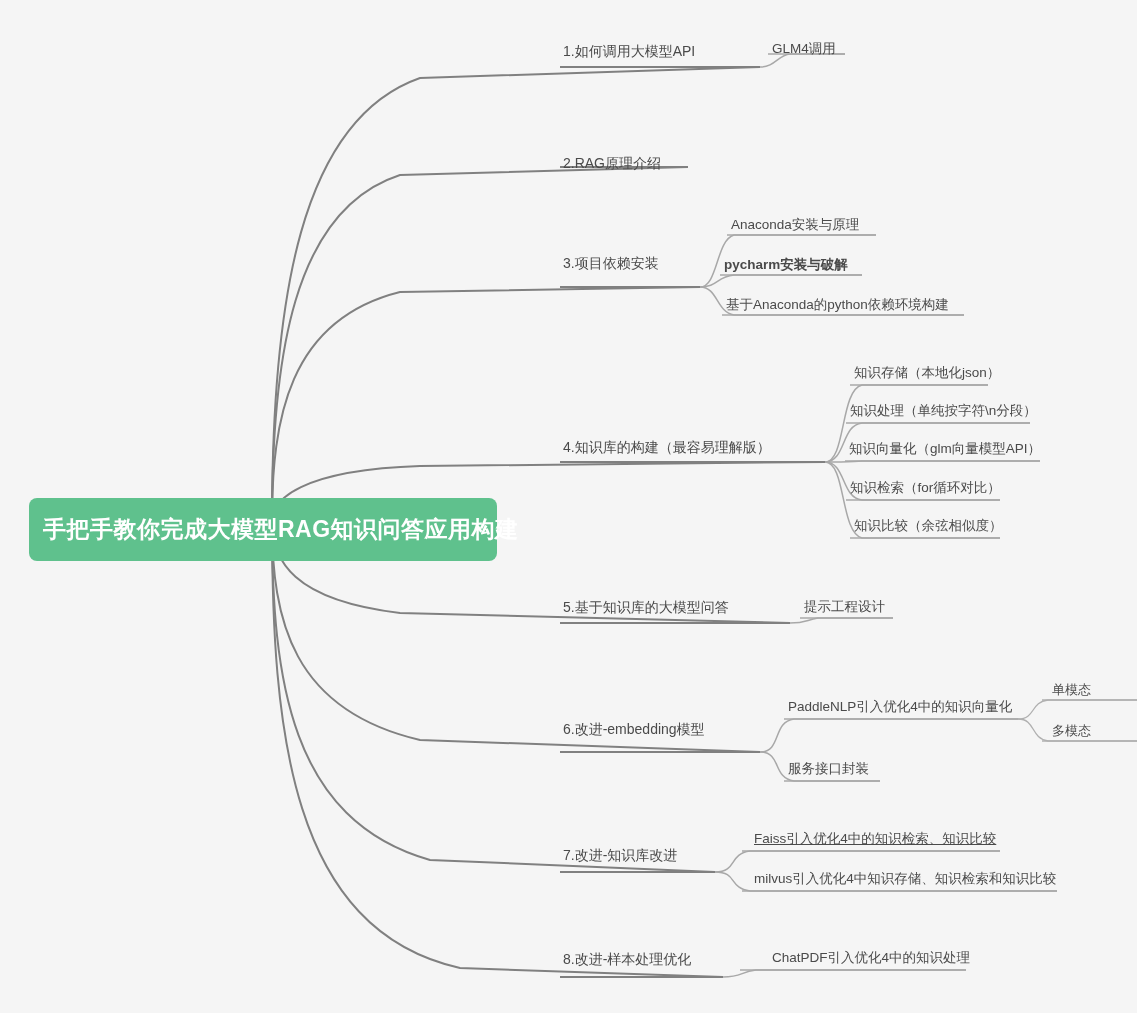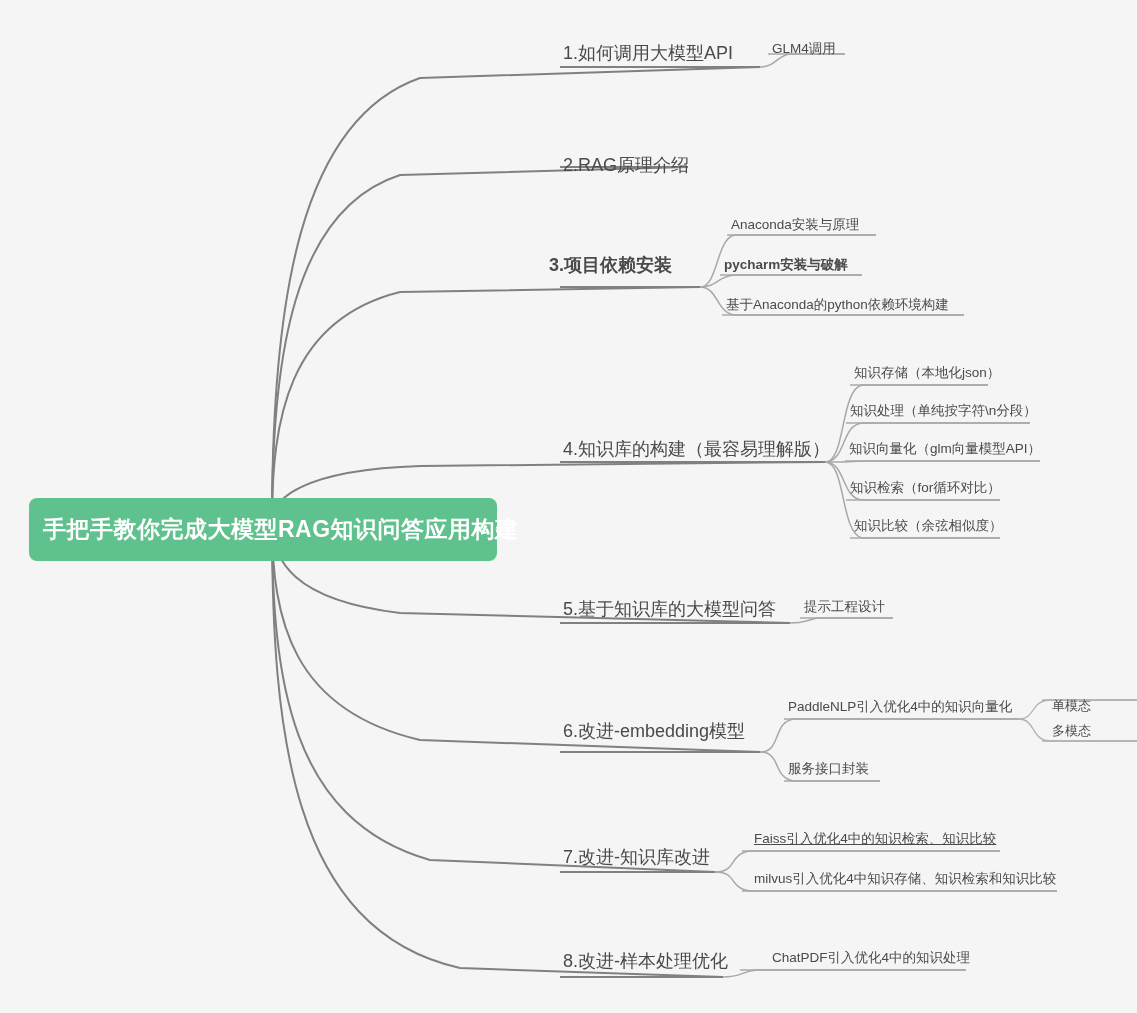--- a/index.html
+++ b/index.html
@@ -15,21 +15,21 @@
   .edge-main{fill:none;stroke:#808080;stroke-width:2;}
   .edge-sub{fill:none;stroke:#a8a8a8;stroke-width:1.5;}
   .edge-sub2{fill:none;stroke:#b0b0b0;stroke-width:1.3;}
 
   .node-label{
     position:absolute;
     color:#4a4a4a;
     white-space:nowrap;
     line-height:1;
   }
-  .lvl1{font-size:18px;}
+  .lvl1{font-size:14px;}
   .lvl2{font-size:13.5px;}
   .lvl3{font-size:13px;}
 
   #root-node{
     position:absolute;
     left:29px;top:498px;
     width:468px;height:63px;
     background:#5fc18d;
     border-radius:8px;
     display:flex;align-items:center;
@@ -119,21 +119,21 @@
     <path class="edge-sub" d="M723,977 C742,977 740,972 756,970 L966,970"></path>
     <line class="edge-sub" x1="740" y1="970" x2="966" y2="970"></line>
   </svg>
 
   <div id="root-node">
     <span class="root-text">手把手教你完成大模型RAG知识问答应用构建</span>
   </div>
 
   <div class="node-label lvl1" style="left:563px;top:44px;"><span>1.如何调用大模型API</span></div>
   <div class="node-label lvl1" style="left:563px;top:144px;margin-top:12px;"><span>2.RAG原理介绍</span></div>
-  <div class="node-label lvl1" style="left:549px;top:256px;font-weight:bold;"><span>3.项目依赖安装</span></div>
+  <div class="node-label lvl1" style="left:563px;top:256px;"><span>3.项目依赖安装</span></div>
   <div class="node-label lvl1" style="left:563px;top:440px;"><span>4.知识库的构建（最容易理解版）</span></div>
   <div class="node-label lvl1" style="left:563px;top:600px;"><span>5.基于知识库的大模型问答</span></div>
   <div class="node-label lvl1" style="left:563px;top:722px;"><span>6.改进-embedding模型</span></div>
   <div class="node-label lvl1" style="left:563px;top:848px;text-align:center;"><span>7.改进-知识库改进</span></div>
   <div class="node-label lvl1" style="left:563px;top:952px;"><span>8.改进-样本处理优化</span></div>
 
   <div class="node-label lvl2" style="left:772px;top:42px;"><span>GLM4调用</span></div>
 
   <div class="node-label lvl2" style="left:731px;top:218px;"><span>Anaconda安装与原理</span></div>
   <div class="node-label lvl2" style="left:724px;top:258px;font-weight:bold;"><span>pycharm安装与破解</span></div>
@@ -143,21 +143,21 @@
   <div class="node-label lvl2" style="left:850px;top:404px;"><span>知识处理（单纯按字符\n分段）</span></div>
   <div class="node-label lvl2" style="left:849px;top:442px;"><span>知识向量化（glm向量模型API）</span></div>
   <div class="node-label lvl2" style="left:850px;top:481px;"><span>知识检索（for循环对比）</span></div>
   <div class="node-label lvl2" style="left:854px;top:519px;"><span>知识比较（余弦相似度）</span></div>
 
   <div class="node-label lvl2" style="left:804px;top:600px;"><span>提示工程设计</span></div>
 
   <div class="node-label lvl2" style="left:788px;top:700px;"><span>PaddleNLP引入优化4中的知识向量化</span></div>
   <div class="node-label lvl2" style="left:788px;top:762px;"><span>服务接口封装</span></div>
 
-  <div class="node-label lvl3" style="left:1052px;top:683px;margin-top:16px;"><span>单模态</span></div>
+  <div class="node-label lvl3" style="left:1052px;top:683px;"><span>单模态</span></div>
   <div class="node-label lvl3" style="left:1052px;top:724px;"><span>多模态</span></div>
 
   <div class="node-label lvl2" style="left:754px;top:832px;text-decoration:underline;"><span>Faiss引入优化4中的知识检索、知识比较</span></div>
   <div class="node-label lvl2" style="left:754px;top:872px;"><span>milvus引入优化4中知识存储、知识检索和知识比较</span></div>
 
   <div class="node-label lvl2" style="left:772px;top:951px;"><span>ChatPDF引入优化4中的知识处理</span></div>
 
 </div>
 
 </body></html>

